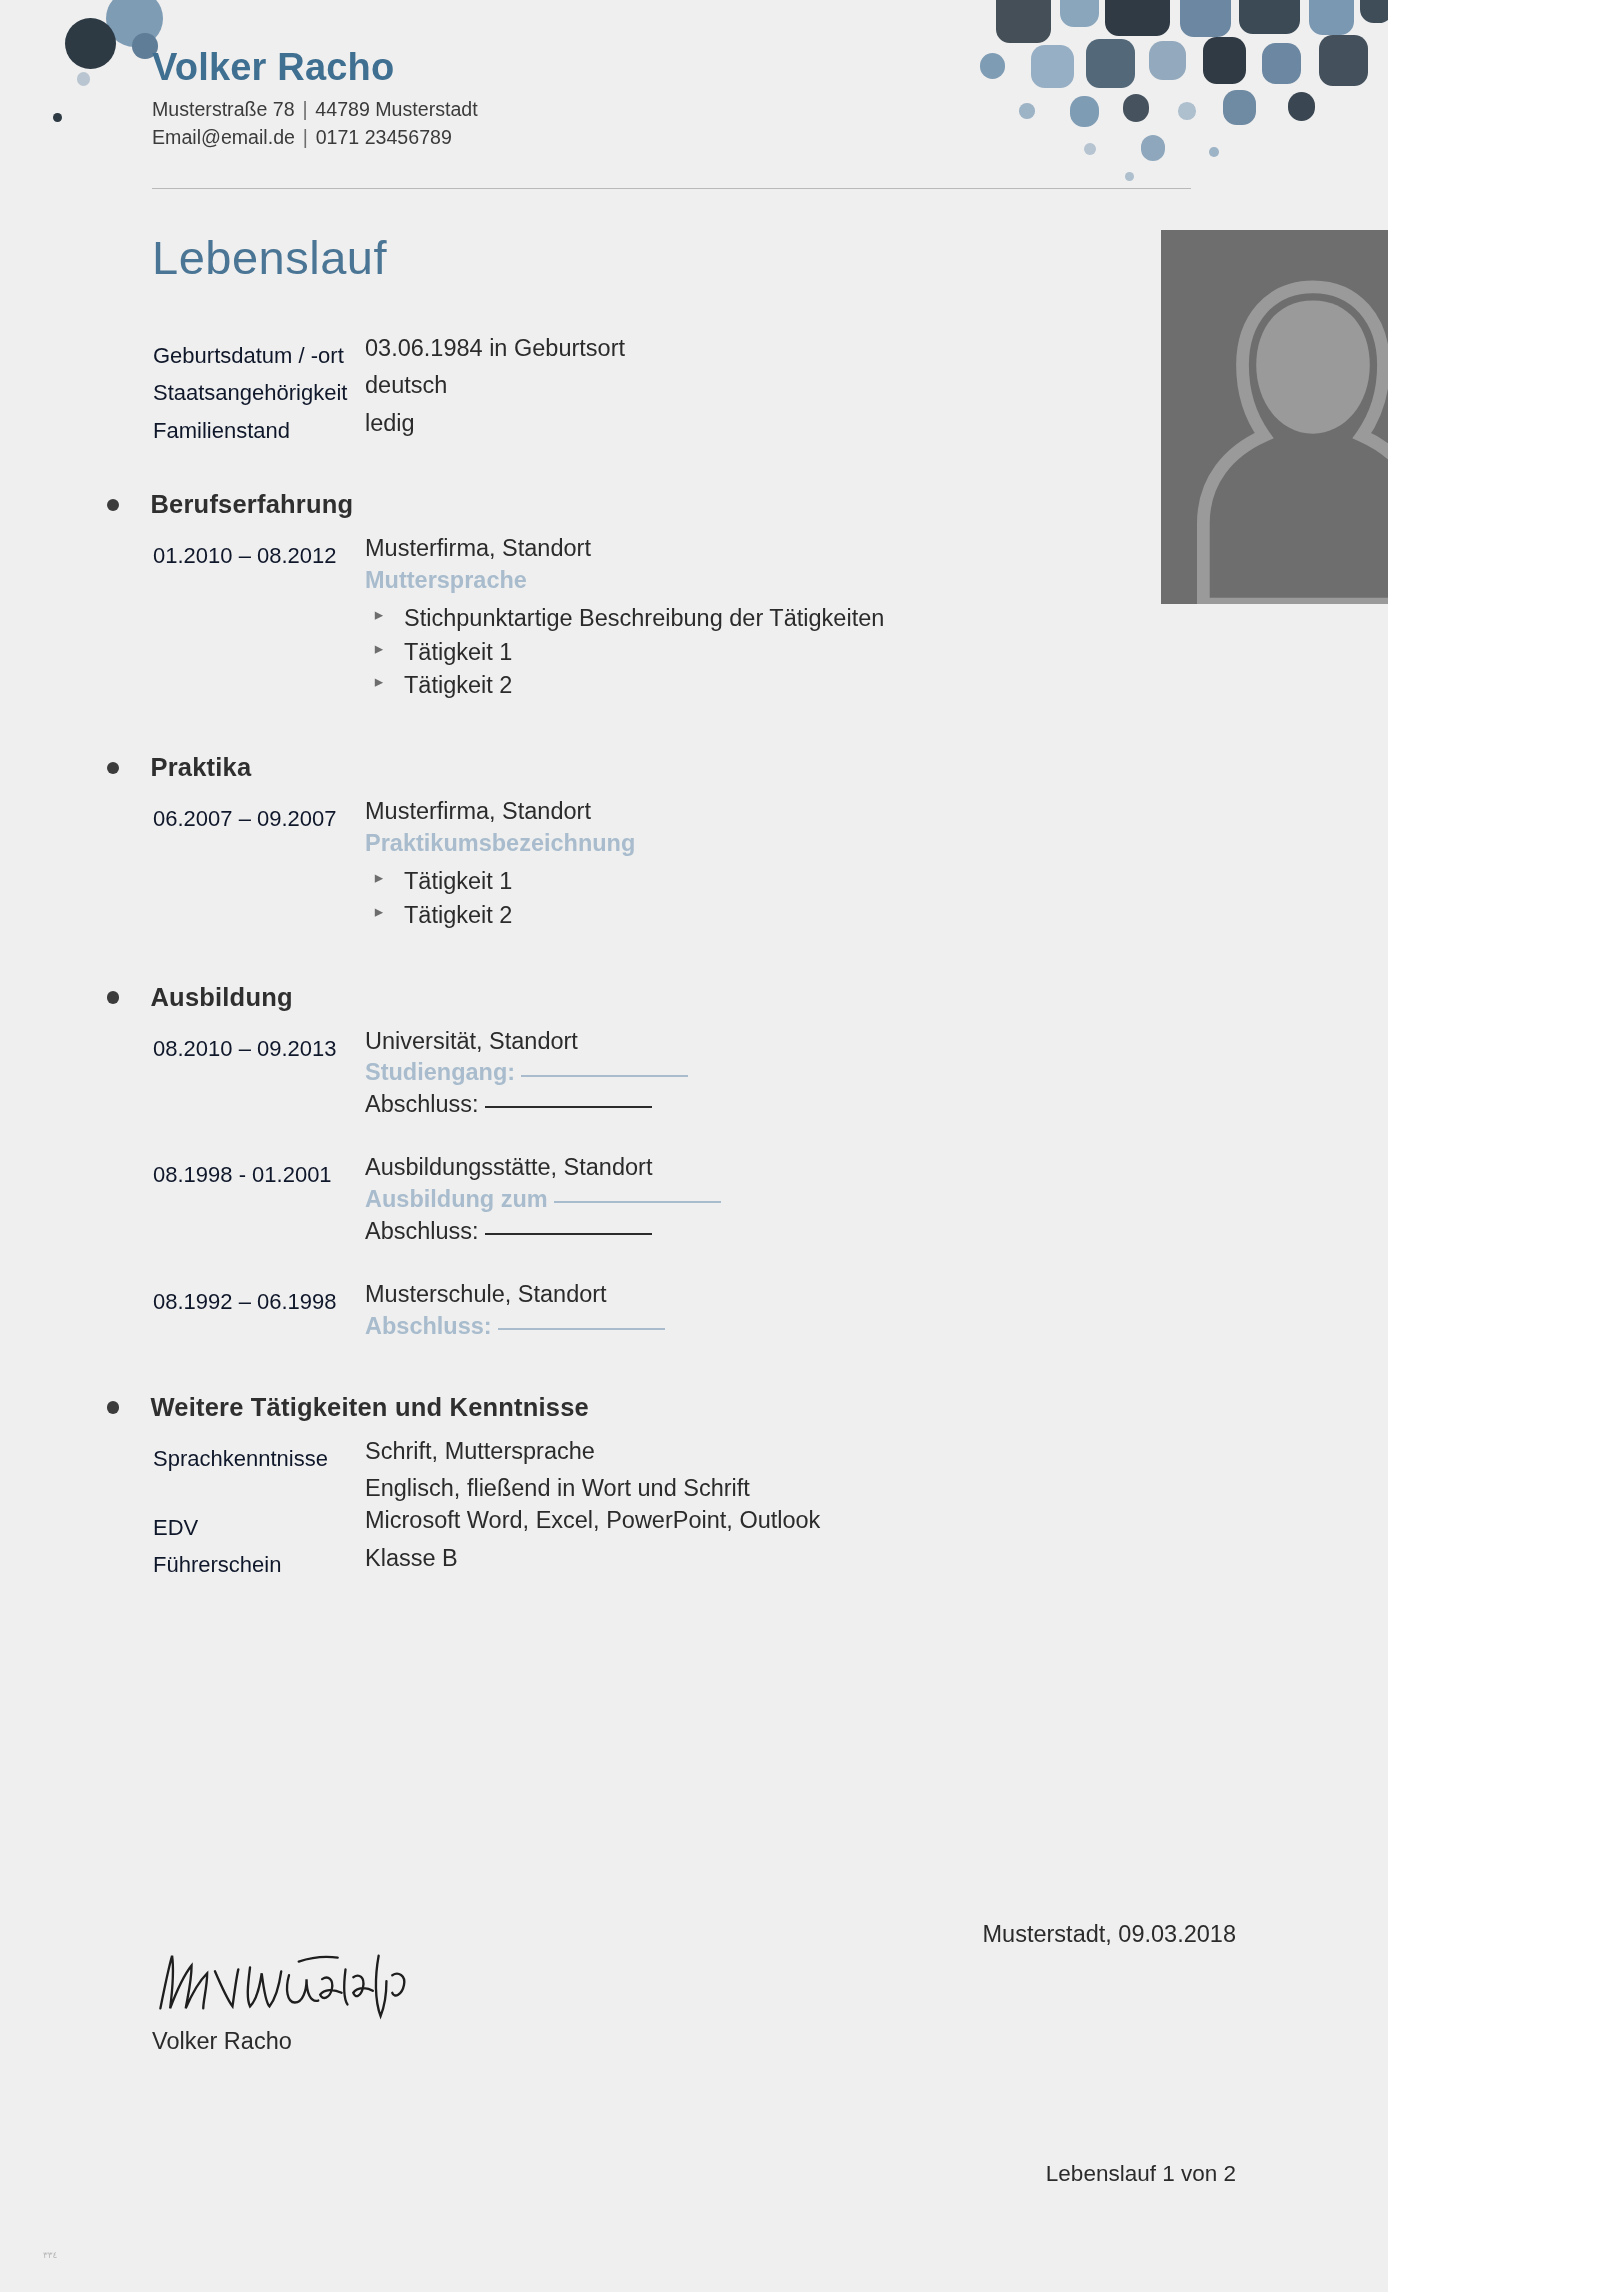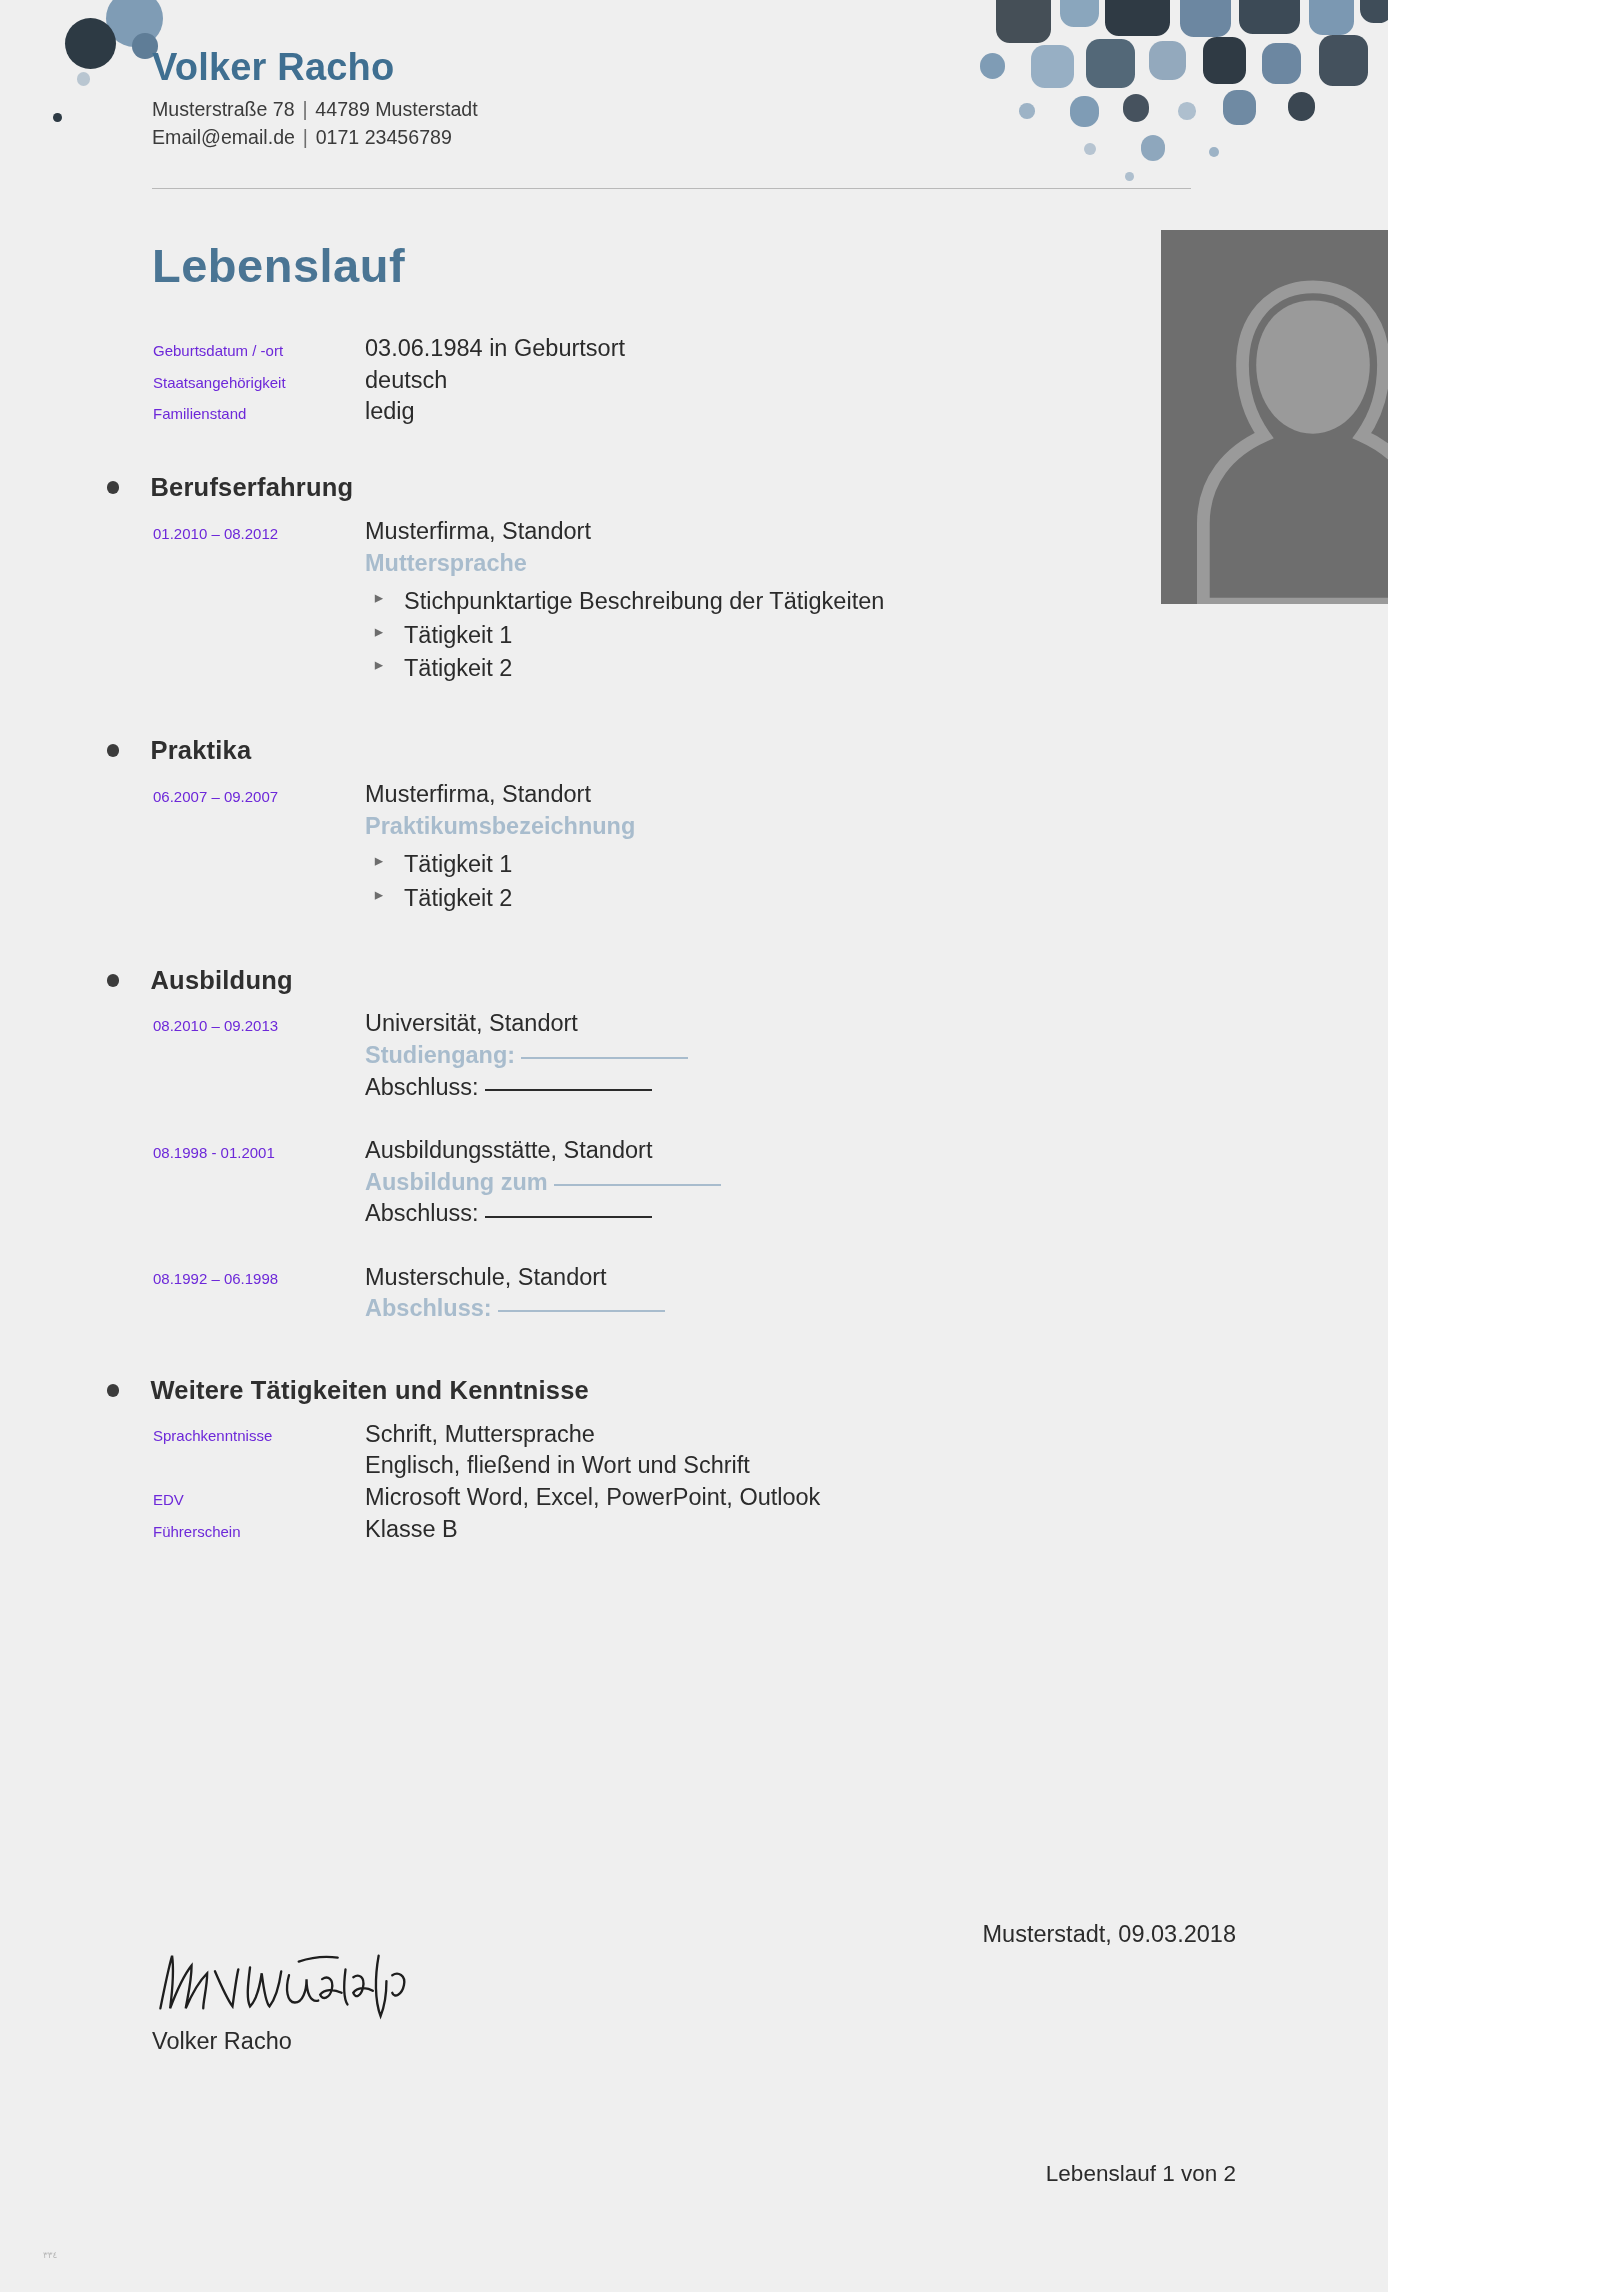--- a/index.html
+++ b/index.html
@@ -61,24 +61,23 @@
     height: 1px;
     background: #b9b9b9;
   }
 
   
   .doc-title {
     position: absolute;
     left: 152px;
     top: 230px;
     font-size: 47px;
-    font-weight: bold;
+    font-weight: normal;
     color: #4a7594;
     letter-spacing: 0.5px;
-    margin-top: 8px;
   }
 
   
   .photo {
     position: absolute;
     left: 1161px;
     top: 230px;
     width: 304px;
     height: 374px;
     background: #6e6e6e;
@@ -118,22 +117,22 @@
   }
   .rows { margin: 0 0 0 0; }
   .row {
     display: flex;
     align-items: flex-start;
     line-height: 1.35;
   }
   .row .col-left {
     width: 267px;
     flex: none;
-    font-size: 15px;
-    color: #6d28d9;
+    font-size: 22px;
+    color: #0f172a;
     padding-top: 7.8px;
     padding-left: 55px;
     box-sizing: border-box;
     white-space: nowrap;
   }
   .row .col-right {
     font-size: 23.5px;
     color: #2b2b2b;
   }
   .subtitle {

